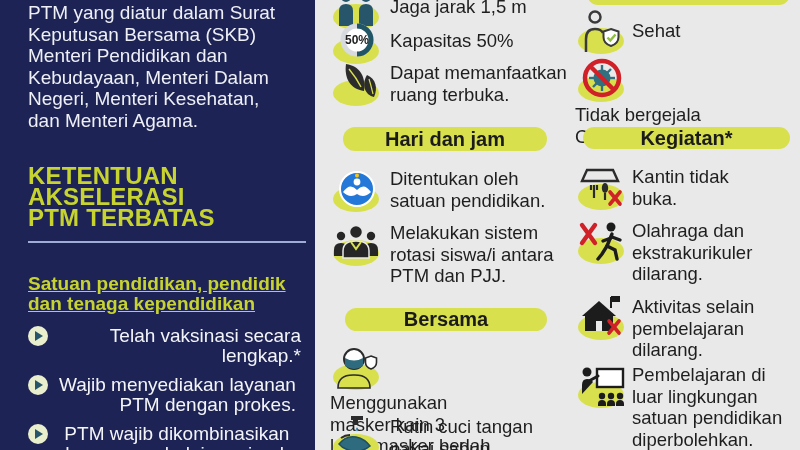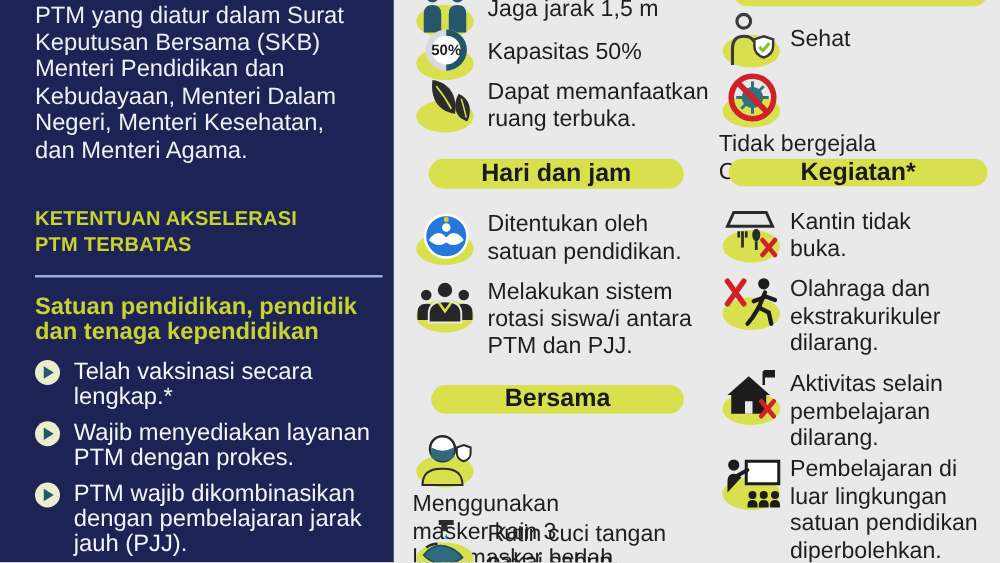--- a/index.html
+++ b/index.html
@@ -3,32 +3,32 @@
 <meta charset="utf-8">
 <style>
   html,body{margin:0;padding:0;background:#e9e9ea;}
   .page{position:relative;width:800px;height:450px;overflow:hidden;
         font-family:"Liberation Sans",sans-serif;background:#e9e9ea;}
 
   
   .left-panel{position:absolute;left:0;top:0;width:315px;height:450px;
       background:#1d2355;box-sizing:border-box;padding:2px 14px 0 28px;color:#eef0f6;}
   .intro{font-size:19px;line-height:21.5px;white-space:pre-line;color:#eef0f6;}
-  .lp-heading{margin-top:34px;font-size:16px;line-height:21px;font-weight:bold;
+  .lp-heading{margin-top:34px;font-size:24px;line-height:21px;font-weight:bold;
       color:#c7d32f;white-space:pre-line;letter-spacing:.2px;}
   .lp-divider{margin-top:13px;width:278px;border-top:2px solid #9fadd6;}
-  .lp-subheading{margin-top:14px;font-size:19px;line-height:19.5px;font-weight:bold;
-      color:#c7d32f;white-space:pre-line;}
+  .lp-subheading{margin-top:31px;font-size:19px;line-height:19.5px;font-weight:bold;
+      color:#c7d32f;white-space:pre-line;text-decoration:underline;}
   .bullets{margin-top:13px;}
   .bullet{display:flex;align-items:flex-start;margin-bottom:9px;}
   .play-circle{flex:none;width:20px;height:20px;border-radius:50%;background:#e9efcd;
       display:flex;align-items:center;justify-content:center;margin-right:11px;margin-top:0px;}
   .play-tri{width:0;height:0;border-left:8px solid #27566b;border-top:5px solid transparent;
       border-bottom:5px solid transparent;margin-left:2px;}
-  .bullet .txt{font-size:19px;line-height:20px;color:#f4f5f9;white-space:pre-line;}
+  .bullet .txt{font-size:19px;line-height:20px;color:#f4f5f9;white-space:pre-line;text-align:right;}
 
   
   .pill{position:absolute;background:#d9e04e;border-radius:13px;display:flex;
       align-items:center;justify-content:center;font-weight:bold;font-size:20px;color:#1b1b1b;}
   .item{position:absolute;display:flex;align-items:flex-start;}
   .item .icon-cell{position:relative;flex:none;height:46px;}
   .mid .icon-cell{width:60px;}
   .rgt .icon-cell{width:57px;}
   .blob{position:absolute;left:3px;bottom:0;width:46px;height:26px;background:#d9e04e;border-radius:50%;}
   .icon-cell svg{position:absolute;left:3px;top:0;}

